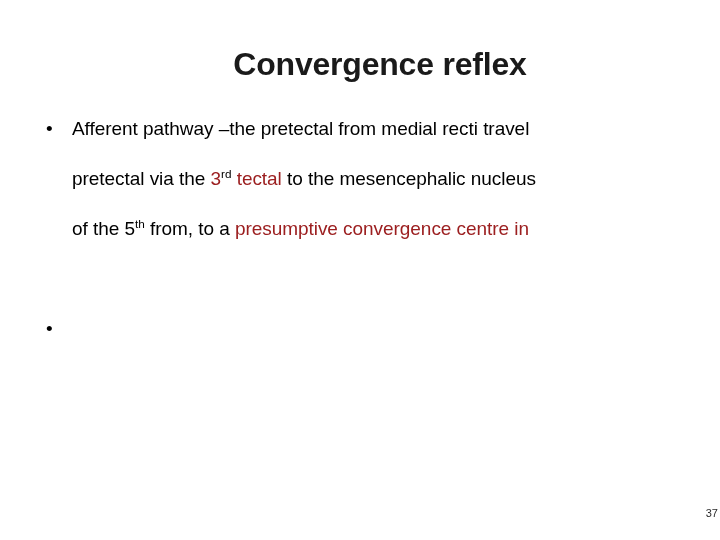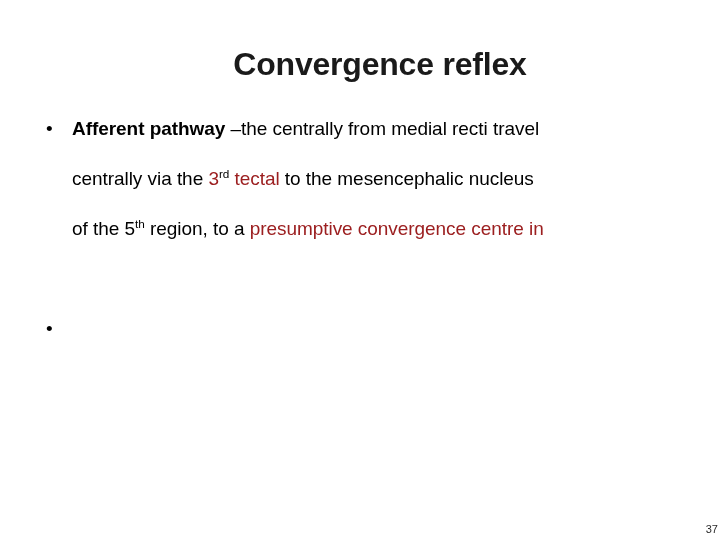--- a/index.html
+++ b/index.html
@@ -73,59 +73,59 @@
   .para-line {
     font-size: 19px;
     line-height: 50px;
     height: 50px;
     color: #000000;
     white-space: nowrap;
     letter-spacing: -0.05px;
   }
 
   .b {
-    font-weight: bold;
+    font-weight: normal;
     text-align: center;
   }
 
   .red {
     color: #9c1f20;
   }
 
   sup {
     font-size: 0.62em;
     vertical-align: super;
     line-height: 0;
   }
 
   
   .page-number {
     position: absolute;
     right: 22px;
-    bottom: 4px;
+    bottom: 20px;
     font-size: 11px;
     line-height: 14px;
     color: #2b2b2b;
     text-align: right;
   }
 </style>
 </head>
 <body>
 
 <div class="slide">
 
   <div class="slide-title">Convergence reflex</div>
 
   <div class="body-area">
 
   <div class="bullet-block">
         <span class="bullet-marker">•</span>
-        <div class="para-line"><span class="b">Afferent pathway</span><span> –the centrally from medial recti travel</span></div>
-        <div class="para-line"><span>centrally via the </span><span class="red">3</span><sup>rd</sup><span class="red"> tectal</span><span> to the mesencephalic nucleus</span></div>
-        <div class="para-line"><span>of the </span><span>5</span><sup>th</sup><span> region, to a </span><span class="red">presumptive convergence centre in</span></div>
+        <div class="para-line"><span class="b">Afferent pathway</span><span> –the pretectal from medial recti travel</span></div>
+        <div class="para-line"><span>pretectal via the </span><span class="red">3</span><sup>rd</sup><span class="red"> tectal</span><span> to the mesencephalic nucleus</span></div>
+        <div class="para-line"><span>of the </span><span>5</span><sup>th</sup><span> from, to a </span><span class="red">presumptive convergence centre in</span></div>
       </div>
       <div class="bullet-block">
         <span class="bullet-marker">•</span>
       </div>
     </div>
 
   <div class="page-number">37</div>
 
 </div>
 

